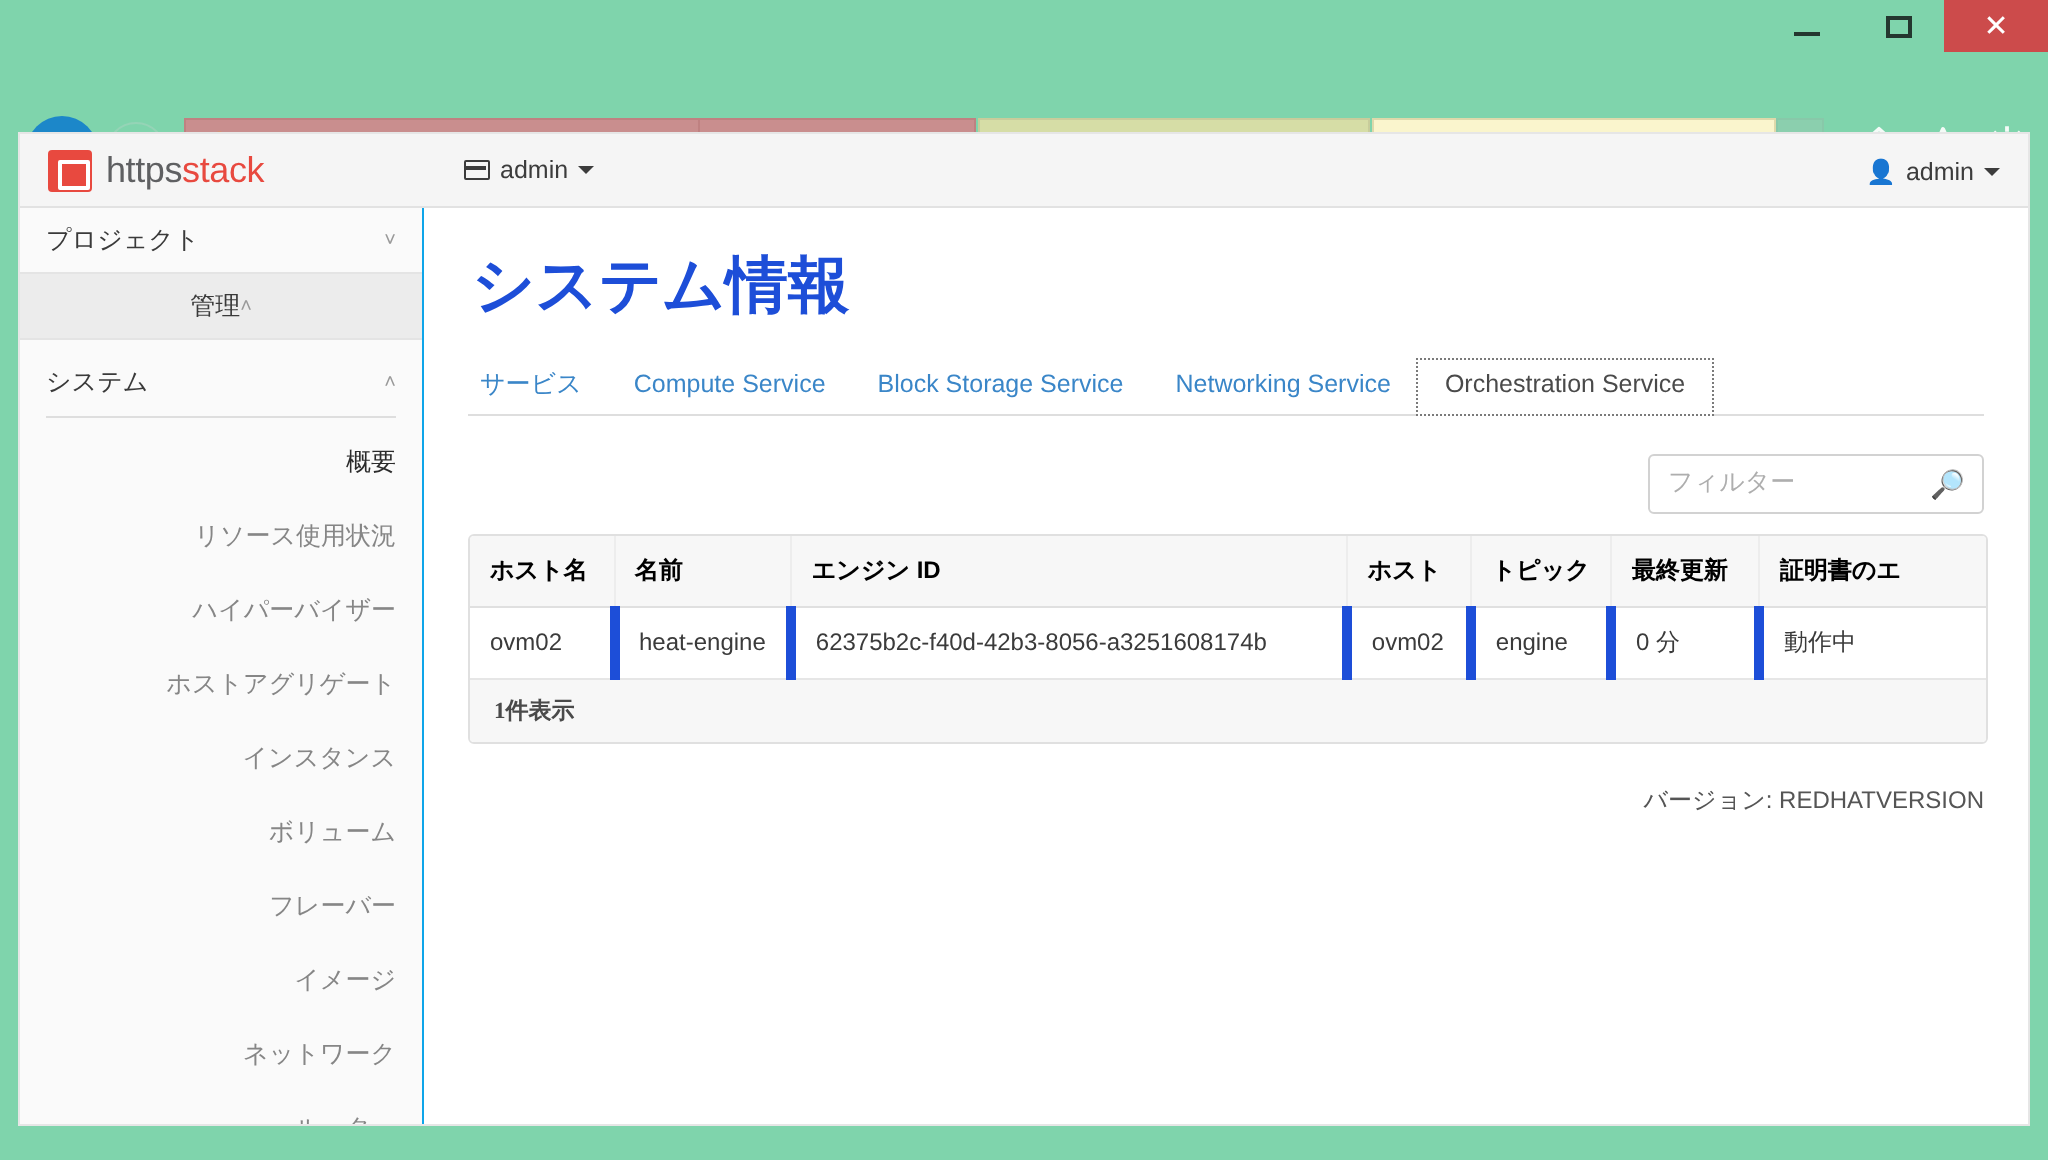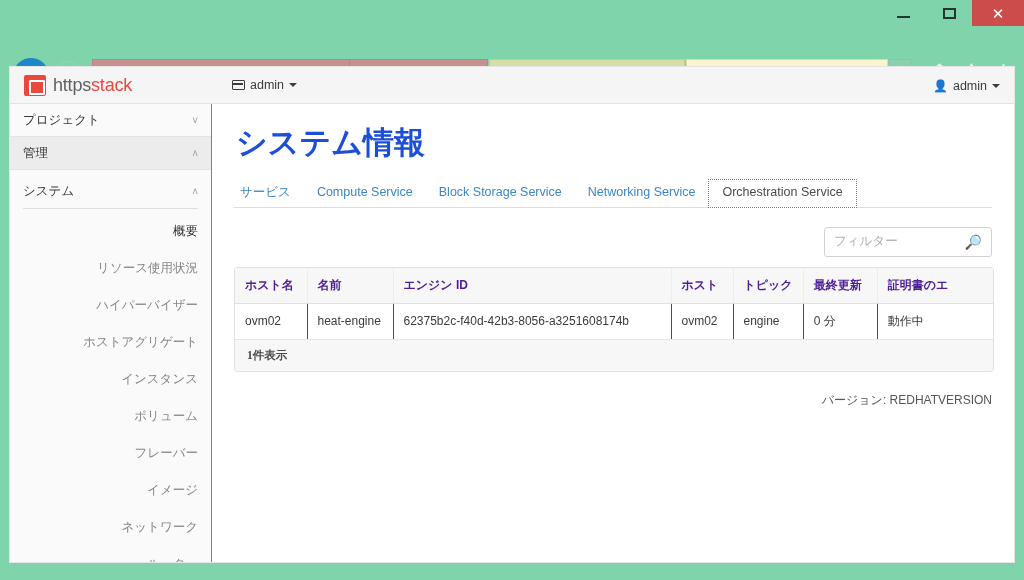--- a/index.html
+++ b/index.html
@@ -208,21 +208,21 @@
     position: absolute; left: 0; top: 37px; width: 202px; height: 460px;
     background: #fafafa; border-right: 1px solid #0ea5e9;
     overflow: hidden;
   }
   .nav-group-head {
     height: 33px; display: flex; align-items: center;
     padding: 0 13px; font-size: 12.5px; color: #3a3a3a;
     border-bottom: 1px solid #e4e4e4;
     justify-content: space-between;
   }
-  .nav-group-head.active { background: #ececec; }
+  .nav-group-head.active { background: #ececec; justify-content: center; }
   .chev { font-size: 10px; color: #999; }
   .nav-sub-head {
     height: 34px; display: flex; align-items: center; justify-content: space-between;
     padding: 0 13px; font-size: 12.5px; color: #3a3a3a; margin-top: 4px;
   }
   .nav-sub-rule { height: 1px; background: #dedede; margin: 0 13px 4px 13px; }
   .nav-item {
     height: 37px; display: flex; align-items: center; justify-content: flex-end;
     padding: 0 13px; font-size: 12.5px; color: #868686;
   }
@@ -271,30 +271,30 @@
 
   
   #table-wrap {
     margin: 10px 0 0 22px; width: 760px;
     border: 1px solid #e0e0e0; border-radius: 3px; overflow: hidden;
     background: #fff;
   }
   table { border-collapse: collapse; width: 100%; }
   thead th {
     background: #f7f7f7; text-align: left;
-    font-size: 12px; font-weight: bold; color: #4c1d95;
+    font-size: 12px; font-weight: bold; color: #000000;
     padding: 9px 10px; border-bottom: 1px solid #e0e0e0;
     border-right: 1px solid #ededed;
     white-space: nowrap;
   }
   thead th:last-child { border-right: none; }
   tbody td {
     font-size: 12px; color: #3b3b3b;
     padding: 9px 10px; border-bottom: 1px solid #e6e6e6;
-    border-right: 1px solid #1d4ed8;
+    border-right: 5px solid #1d4ed8;
     white-space: nowrap;
   }
   tbody td:last-child { border-right: none; }
   #table-footer {
     background: #f7f7f7; font-size: 11.5px; font-weight: bold; color: #4a4a4a;
     padding: 8px 12px;
     font-family: Liberation Serif, serif;
   }
   #version-line {
     margin: 20px 24px 0 0; text-align: right;

